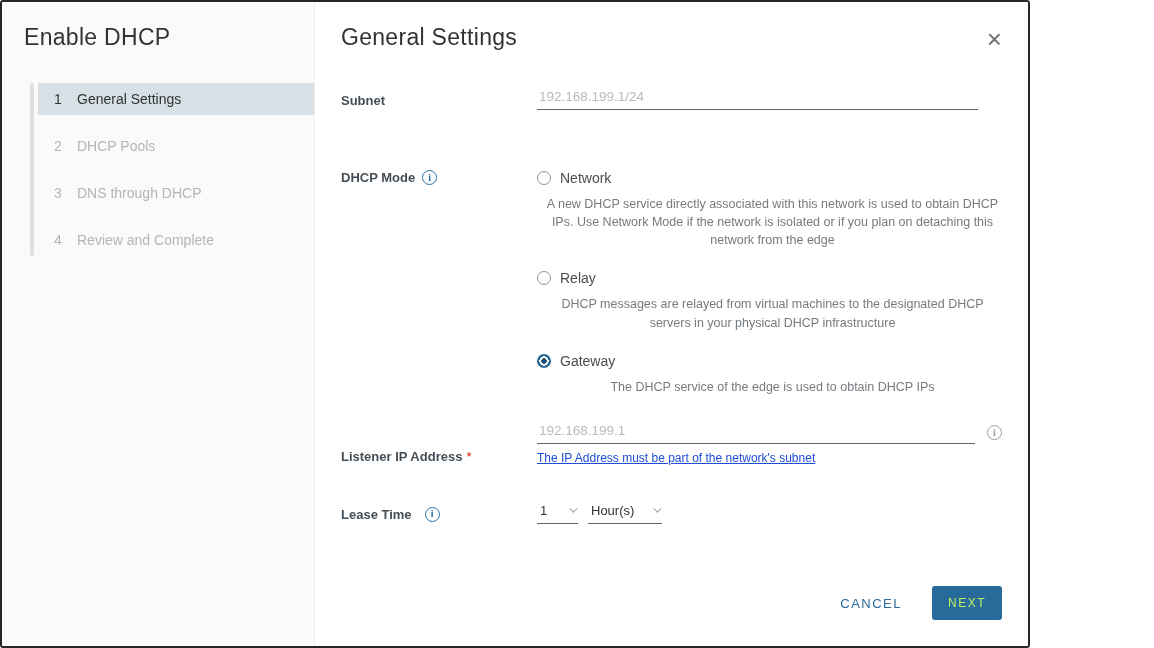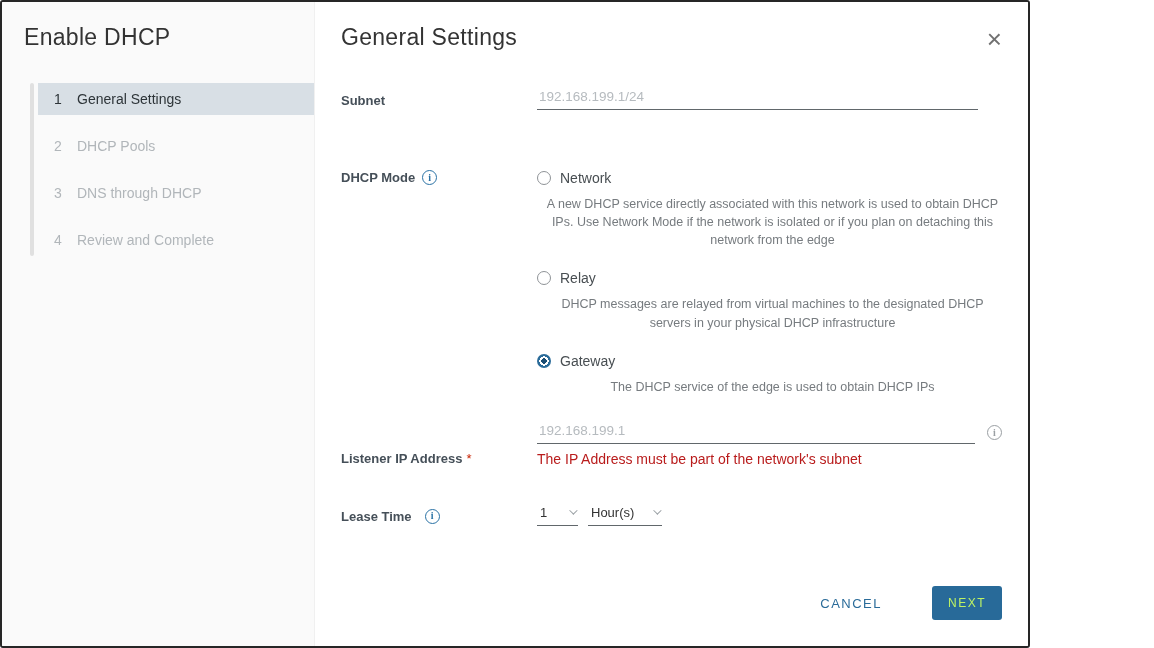--- a/index.html
+++ b/index.html
@@ -122,23 +122,24 @@
     border-bottom: 1px solid #61676b;
     background: transparent;
     font-family: "Liberation Sans", sans-serif;
     font-size: 13.5px;
     color: #1d4ed8;
     padding: 2px 2px 5px 2px;
     outline: none;
   }
   .text-input::placeholder { color: #b6bbbf; opacity: 1; }
   .hint {
-    font-size: 14px;
-    color: #b91c1c;
+    font-size: 12px;
+    color: #1d4ed8;
     margin-top: 7px;
+    text-decoration: underline;
   }
   
   .radio-option { margin-bottom: 21px; text-align: center; }
   .radio-option:last-child { margin-bottom: 0; }
   .radio-line { display: flex; align-items: center; cursor: pointer; }
   .radio-circle {
     width: 14px; height: 14px;
     border: 1px solid #8f9397;
     border-radius: 50%;
     background: #fff;
@@ -191,21 +192,20 @@
   .row-listener { margin-top: 25px; align-items: flex-end; }
   .row-listener .row-label { padding-top: 8px; }
   .row-lease { margin-top: 36px; }
   .row-lease .row-label { padding-top: 6px; gap: 6px; }
   
   .footer {
     position: absolute;
     right: 26px; bottom: 26px;
     display: flex;
     align-items: center;
-    gap: 20px;
   }
   .cancel-btn {
     font-size: 13px;
     font-weight: 500;
     letter-spacing: 1.5px;
     color: #2a6b99;
     cursor: pointer;
     margin-right: 30px;
   }
   .next-btn {

